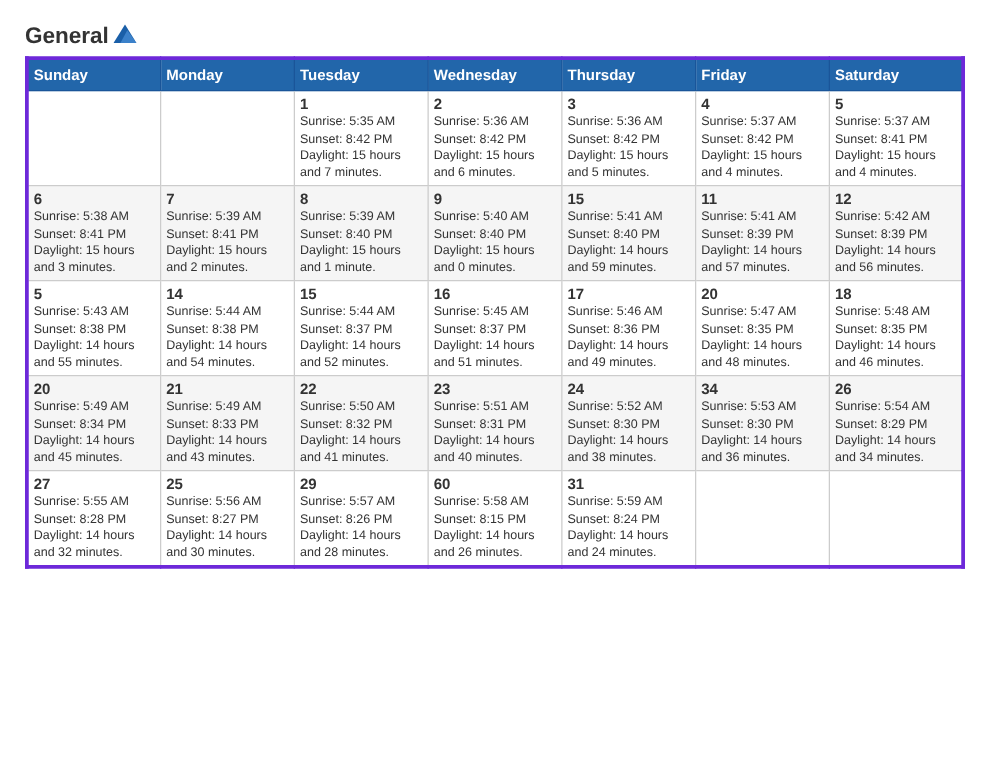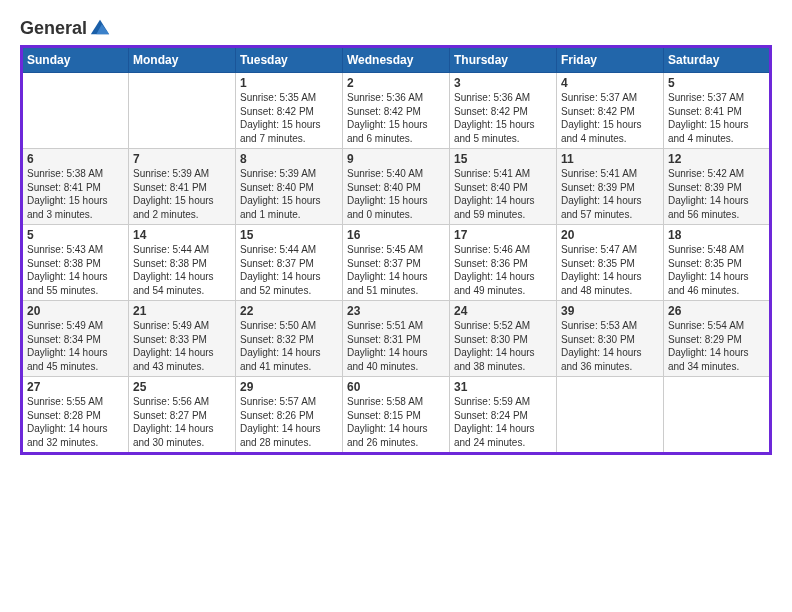--- a/index.html
+++ b/index.html
@@ -294,21 +294,21 @@
 and 40 minutes.</div>
           </td>
           <td>
             <span class="day-num">24</span>
             <div class="day-info">Sunrise: 5:52 AM
 Sunset: 8:30 PM
 Daylight: 14 hours
 and 38 minutes.</div>
           </td>
           <td>
-            <span class="day-num">39</span>
+            <span class="day-num">34</span>
             <div class="day-info">Sunrise: 5:53 AM
 Sunset: 8:30 PM
 Daylight: 14 hours
 and 36 minutes.</div>
           </td>
           <td>
             <span class="day-num">26</span>
             <div class="day-info">Sunrise: 5:54 AM
 Sunset: 8:29 PM
 Daylight: 14 hours

